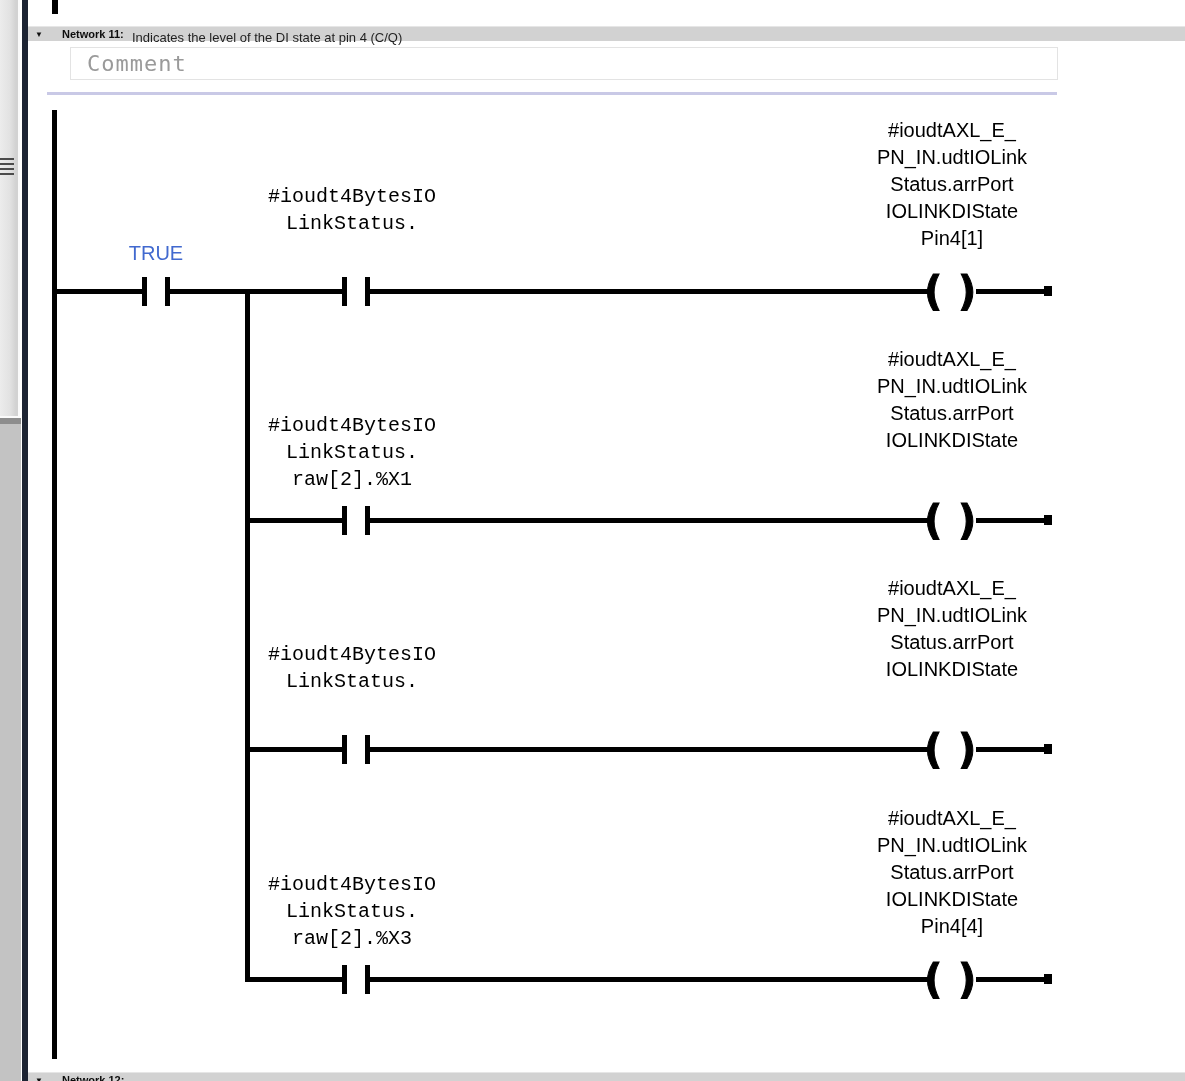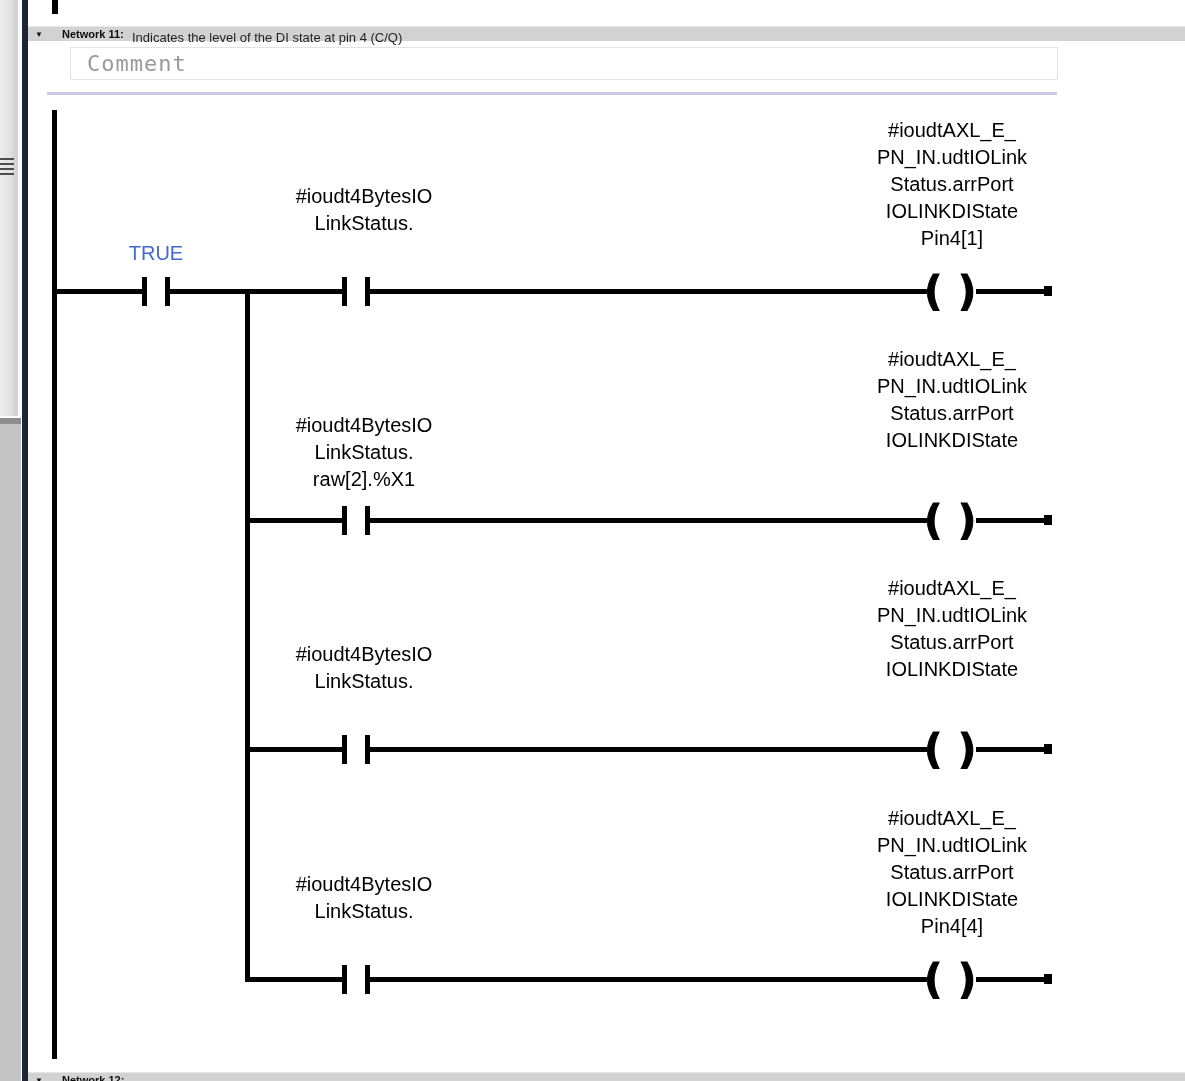--- a/index.html
+++ b/index.html
@@ -36,21 +36,21 @@
   .branch{position:absolute;left:245px;top:289px;width:5px;height:692px;background:#000;}
   .rung{position:absolute;left:0;width:100%;height:0;}
   .seg{position:absolute;top:-2px;height:5px;background:#000;}
   .contact{position:absolute;top:-14px;height:29px;}
   .cbar{position:absolute;top:0;width:5px;height:29px;background:#000;}
   .coil{position:absolute;left:918px;top:-24px;width:62px;height:48px;}
   .paren{position:absolute;top:0;font-family:"DejaVu Sans",sans-serif;font-weight:bold;
          font-size:40px;line-height:48px;color:#000;-webkit-text-stroke:1px #000;}
   .stub{position:absolute;left:1044px;top:-5px;width:8px;height:10px;background:#000;}
   .lbl{position:absolute;text-align:center;font-size:20px;line-height:27px;color:#000;}
-  .contact-lbl{left:264px;width:200px;top:-108px;}
+  .contact-lbl{left:252px;width:200px;top:-108px;font-family:Liberation Mono, monospace;}
   .coil-lbl{left:852px;width:200px;top:-174px;}
   .true-lbl{left:106px;width:100px;top:-51px;color:#4169cf;font-size:20px;}
 </style>
 </head>
 <body>
 
 <div id="screen">
 
   <div class="sb-thumb"></div>
   <div class="grip"></div>
@@ -155,20 +155,21 @@
     </div>
     <div class="seg" style="left:976px;width:70px;"></div>
     <div class="stub"></div>
   </div>
 
   <div class="rung" style="top:979px;">
     <div class="seg" style="left:245px;width:97px;"></div>
     <div class="lbl contact-lbl">
       <div>#ioudt4BytesIO</div>
       <div>LinkStatus.</div>
+      <div>raw[2].%X3</div>
     </div>
     <div class="contact" style="left:342px;width:28px;">
       <div class="cbar" style="left:0;"></div>
       <div class="cbar" style="left:23px;"></div>
     </div>
     <div class="seg" style="left:370px;width:558px;"></div>
     <div class="lbl coil-lbl">
       <div>#ioudtAXL_E_</div>
       <div>PN_IN.udtIOLink</div>
       <div>Status.arrPort</div>

